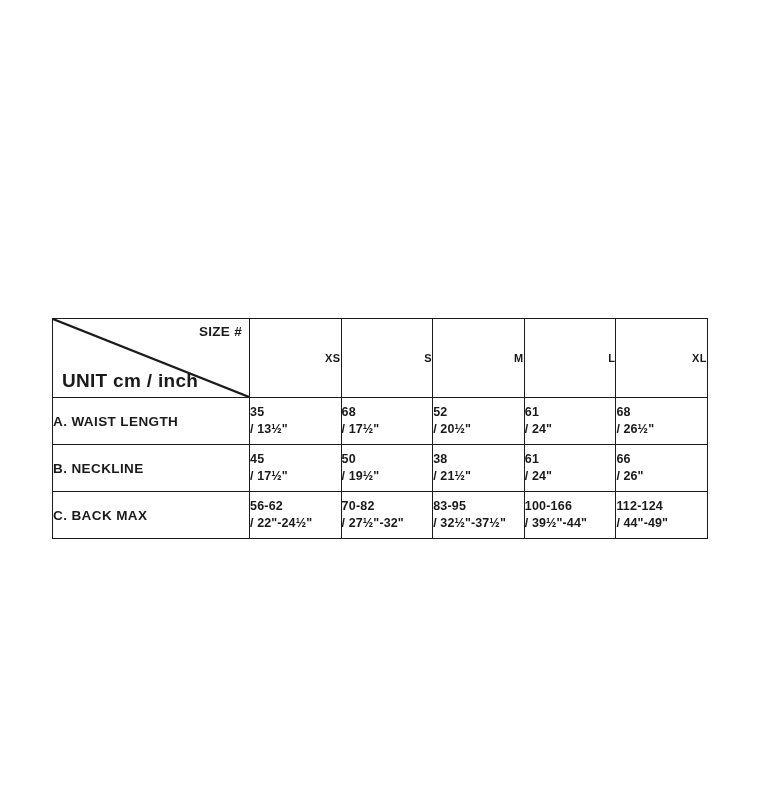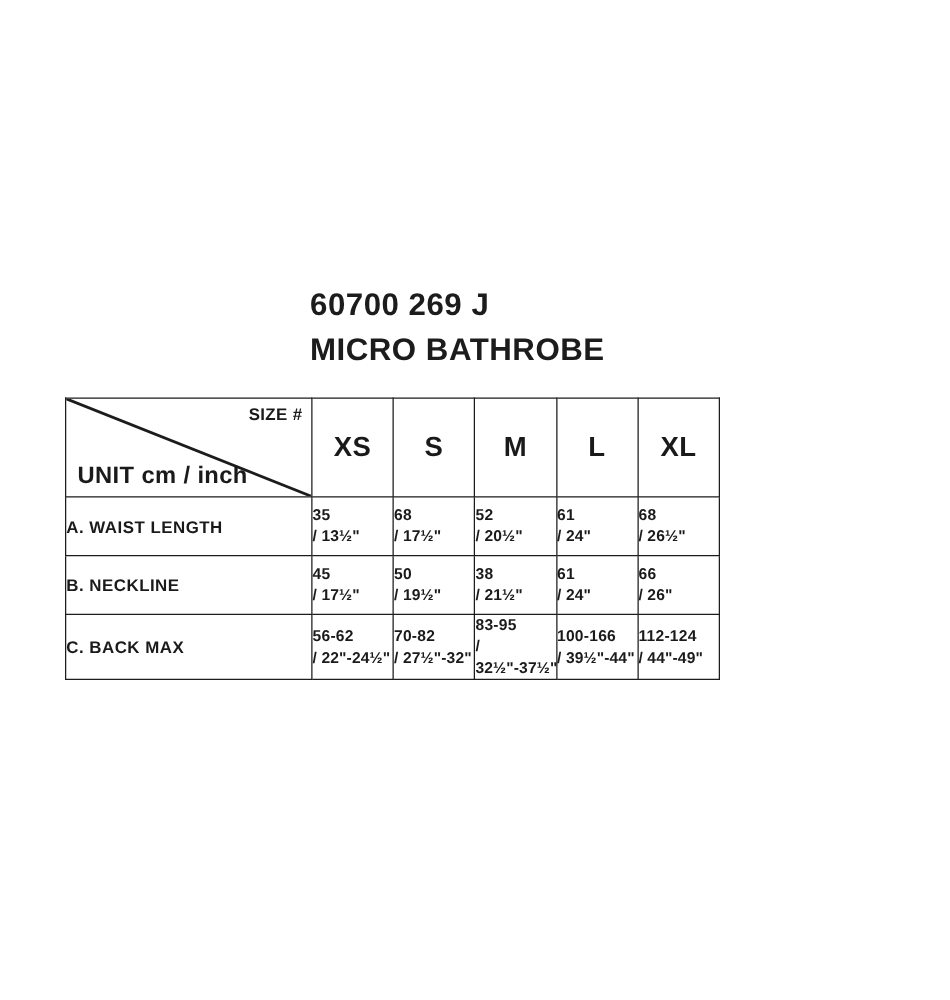--- a/index.html
+++ b/index.html
@@ -38,21 +38,21 @@
     line-height: 36px;
     color: #1c1c1c;
     white-space: nowrap;
   }
 
   
   .size-table {
     position: absolute;
     left: 52px;
     top: 318px;
-    width: 524px;
+    width: 656px;
     border-collapse: collapse;
     table-layout: fixed;
   }
   .size-table td, .size-table th {
     border: 1.6px solid #1c1c1c;
     padding: 0;
     vertical-align: middle;
   }
 
   
@@ -80,22 +80,22 @@
   .corner-cell .unit-label {
     position: absolute;
     left: 9px;
     bottom: 5px;
     font-size: 19px;
     font-weight: 700;
     letter-spacing: 0.3px;
   }
 
   .size-head {
-    text-align: center;
-    font-size: 22px;
+    text-align: right;
+    font-size: 11px;
     font-weight: 700;
     letter-spacing: 0.5px;
     height: 78px;
   }
 
   .row-label {
     font-size: 13.5px;
     font-weight: 700;
     letter-spacing: 0.4px;
     padding-left: 9px;
@@ -116,24 +116,20 @@
   .measure-cell .inch {
     display: block;
     letter-spacing: 0.1px;
   }
 </style>
 </head>
 <body>
 
 <div id="sheet">
 
-  <div class="title-block">
-    <div class="title-line">60700 269 J</div>
-    <div class="title-line">MICRO BATHROBE</div>
-  </div>
 
   <table class="size-table">
     <thead>
       <tr>
         <th class="corner-cell">
           <svg class="diag" viewBox="0 0 196 78" preserveAspectRatio="none">
             <line x1="0" y1="0" x2="196" y2="78" stroke="#1c1c1c" stroke-width="2.2" vector-effect="non-scaling-stroke"></line>
           </svg>
           <span class="size-label">SIZE #</span>
           <span class="unit-label">UNIT cm / inch</span>

